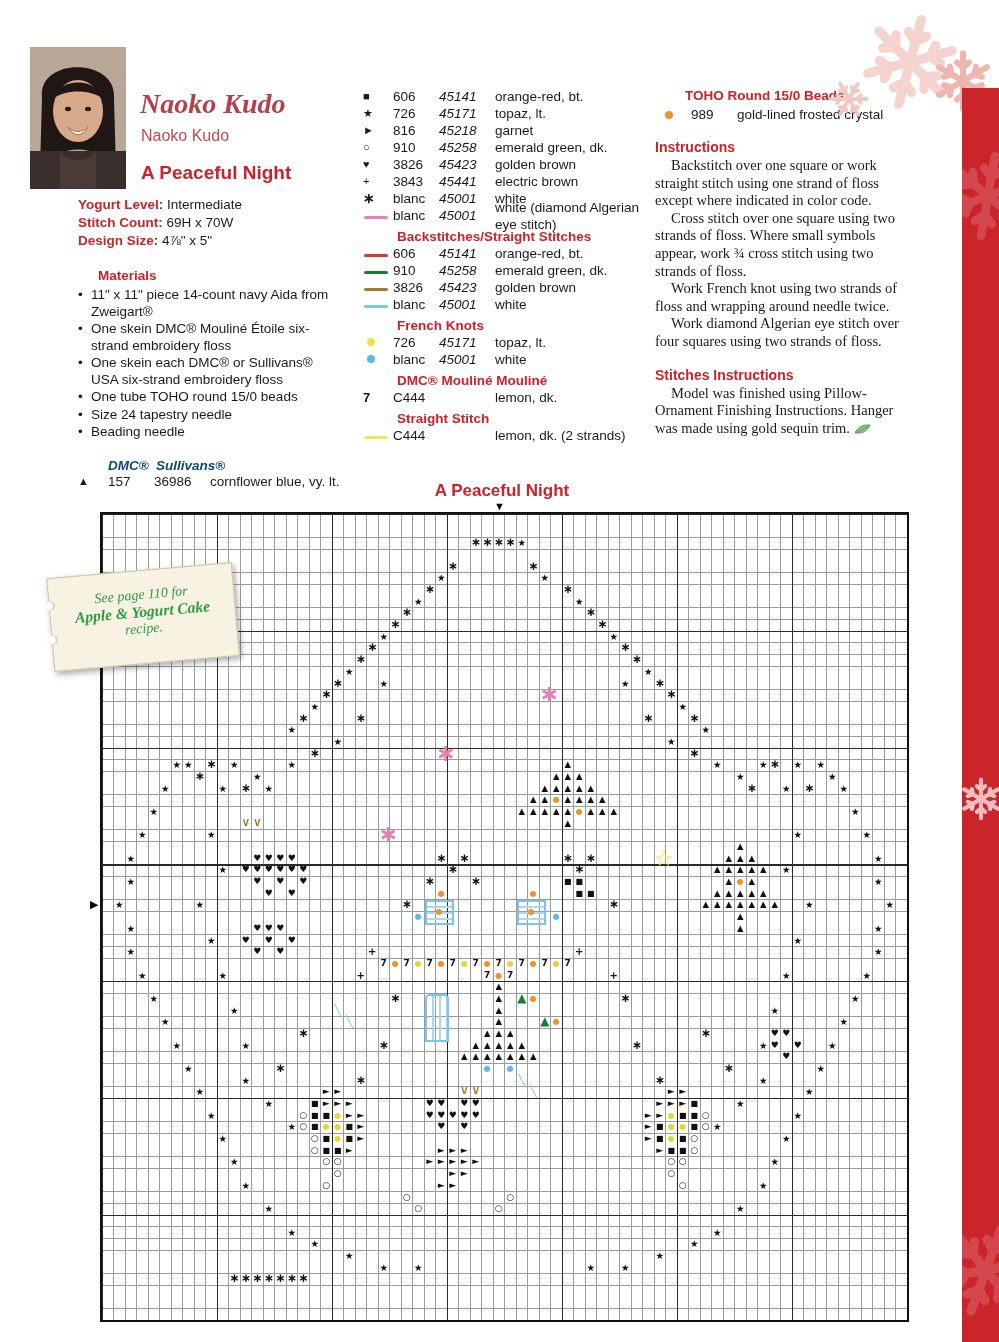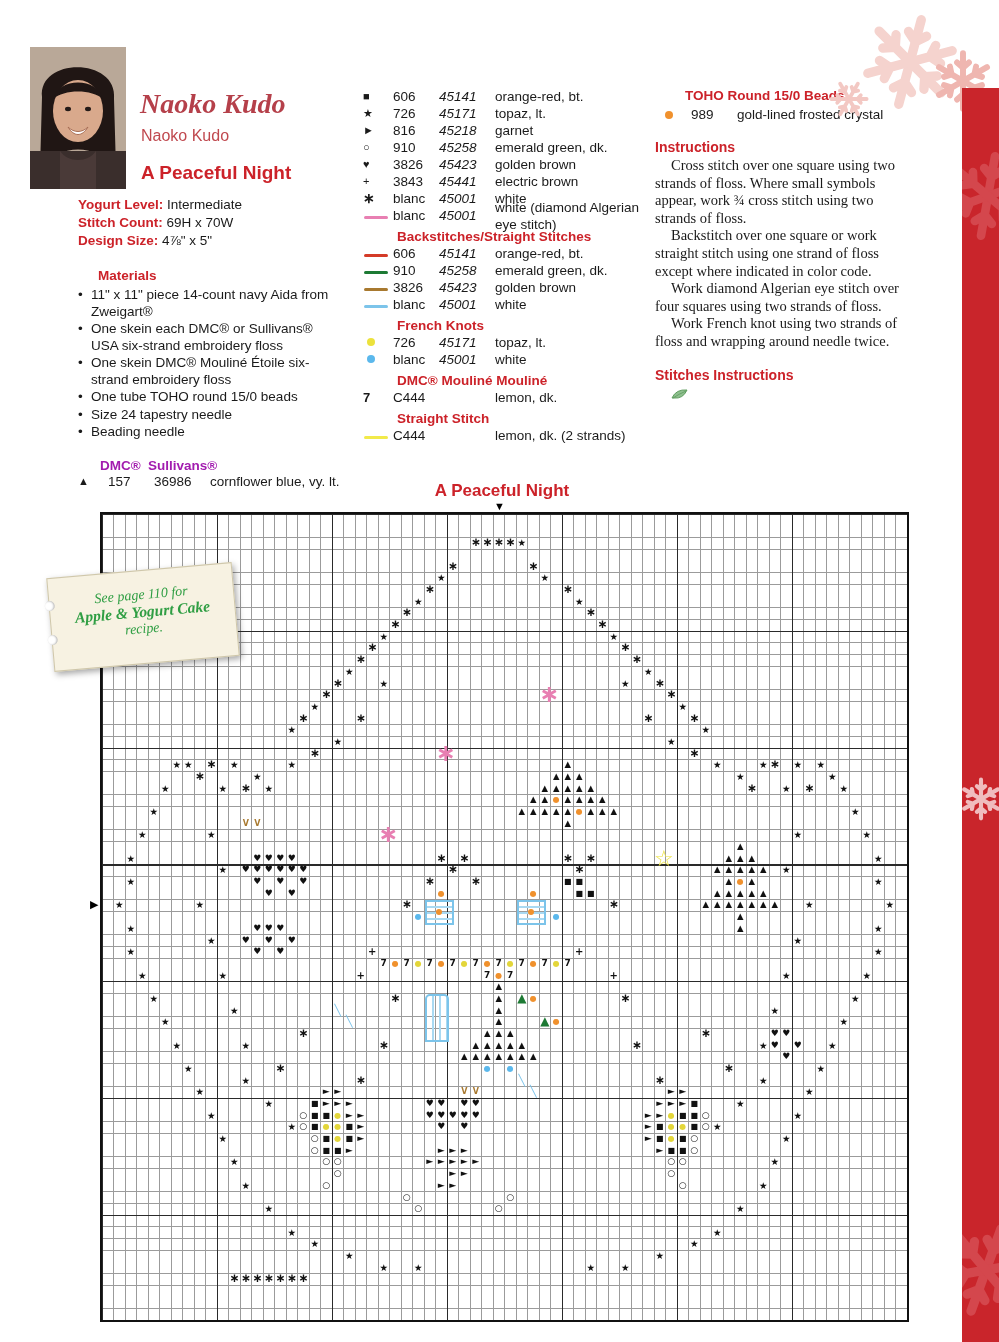--- a/index.html
+++ b/index.html
@@ -22,21 +22,21 @@
 
   
   .materials-hdr{left:78px;top:268px;}
   .materials{left:78px;top:287px;width:262px;font-size:13.5px;line-height:16.5px;}
   .materials ul{margin:0;padding:0;list-style:none;}
   .materials li{padding-left:13px;position:relative;margin-bottom:1px;}
   .materials li::before{content:"•";position:absolute;left:0;top:0;}
 
   
   .floss-table{left:78px;top:458px;width:280px;font-size:13.5px;}
-  .floss-head{display:flex;font-weight:bold;color:#a21caf;margin-left:22px;}
+  .floss-head{display:flex;font-weight:bold;color:#0c4a6e;margin-left:30px;font-style:italic;}
   .floss-head .c1{width:48px;}
   .floss-head .c2{width:70px;}
   .krow{display:flex;align-items:center;line-height:17px;height:17px;}
   .krow .sym{width:30px;text-align:left;font-size:11px;}
   .krow .dmc{width:46px;}
   .krow .sul{width:56px;}
   .krow .dsc{flex:1;}
   .swatch{display:inline-block;width:24px;height:3px;border-radius:2px;margin-left:1px;}
   .dotsw{display:inline-block;width:8px;height:8px;border-radius:50%;margin-left:4px;}
 
@@ -134,22 +134,22 @@
 <div class="abs stats">
     <div><span class="stat-label">Yogurt Level: </span><span>Intermediate</span></div>
     <div><span class="stat-label">Stitch Count: </span><span>69H x 70W</span></div>
     <div><span class="stat-label">Design Size: </span><span>4⅞" x 5"</span></div>
   </div>
 
 <div class="abs materials-hdr hdr">Materials</div>
 <div class="abs materials">
     <ul>
       <li>11" x 11" piece 14-count navy Aida from Zweigart®</li>
+      <li>One skein DMC® Mouliné Étoile six-strand embroidery floss</li>
       <li>One skein each DMC® or Sullivans® USA six-strand embroidery floss</li>
-      <li>One skein DMC® Mouliné Étoile six-strand embroidery floss</li>
       <li>One tube TOHO round 15/0 beads</li>
       <li>Size 24 tapestry needle</li>
       <li>Beading needle</li>
     </ul>
   </div>
 
 <div class="abs floss-table">
   <div class="floss-head">
     <span class="c1">DMC®</span>
     <span class="c2">Sullivans®</span>
@@ -279,28 +279,28 @@
 
 <div class="abs right-col">
   <div class="beads-hdr">TOHO Round 15/0 Beads</div>
   <div class="beads-row">
     <span class="sym"><span class="dotsw" id="bead-dot" style="background: rgb(240, 145, 45);"></span></span>
     <span class="num">989</span>
     <span class="dsc">gold-lined frosted crystal</span>
   </div>
   <div class="instr-hdr">Instructions</div>
   <div class="serif" id="instr-paras">
+      <p>Backstitch over one square or work straight stitch using one strand of floss except where indicated in color code.</p>
       <p>Cross stitch over one square using two strands of floss. Where small symbols appear, work ¾ cross stitch using two strands of floss.</p>
-      <p>Backstitch over one square or work straight stitch using one strand of floss except where indicated in color code.</p>
+      <p>Work French knot using two strands of floss and wrapping around needle twice.</p>
       <p>Work diamond Algerian eye stitch over four squares using two strands of floss.</p>
-      <p>Work French knot using two strands of floss and wrapping around needle twice.</p>
     </div>
   <div class="instr-hdr">Stitches Instructions</div>
   <div class="serif">
-    <p>
+    <p><span>Model was finished using Pillow-Ornament Finishing Instructions. Hanger was made using gold sequin trim.</span>
     <svg class="leaf" width="18" height="12" viewBox="0 0 18 12">
       <path d="M1,10 Q5,1 16,2 Q12,11 3,10 Z" fill="#8fbf8f" stroke="#5d9c5d" stroke-width="1"></path>
       <path d="M2,10 Q8,6 15,3" stroke="#5d9c5d" stroke-width="0.8" fill="none"></path>
     </svg></p>
   </div>
 </div>
 
 <div class="abs chart-title">A Peaceful Night</div>
 
 <div class="abs marker" style="left:494px;top:501px;">▼</div>

